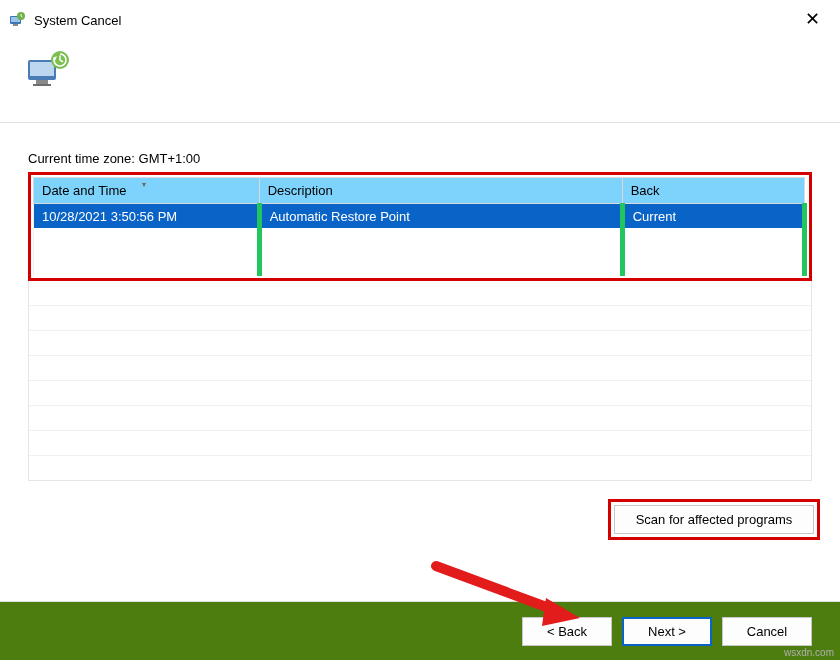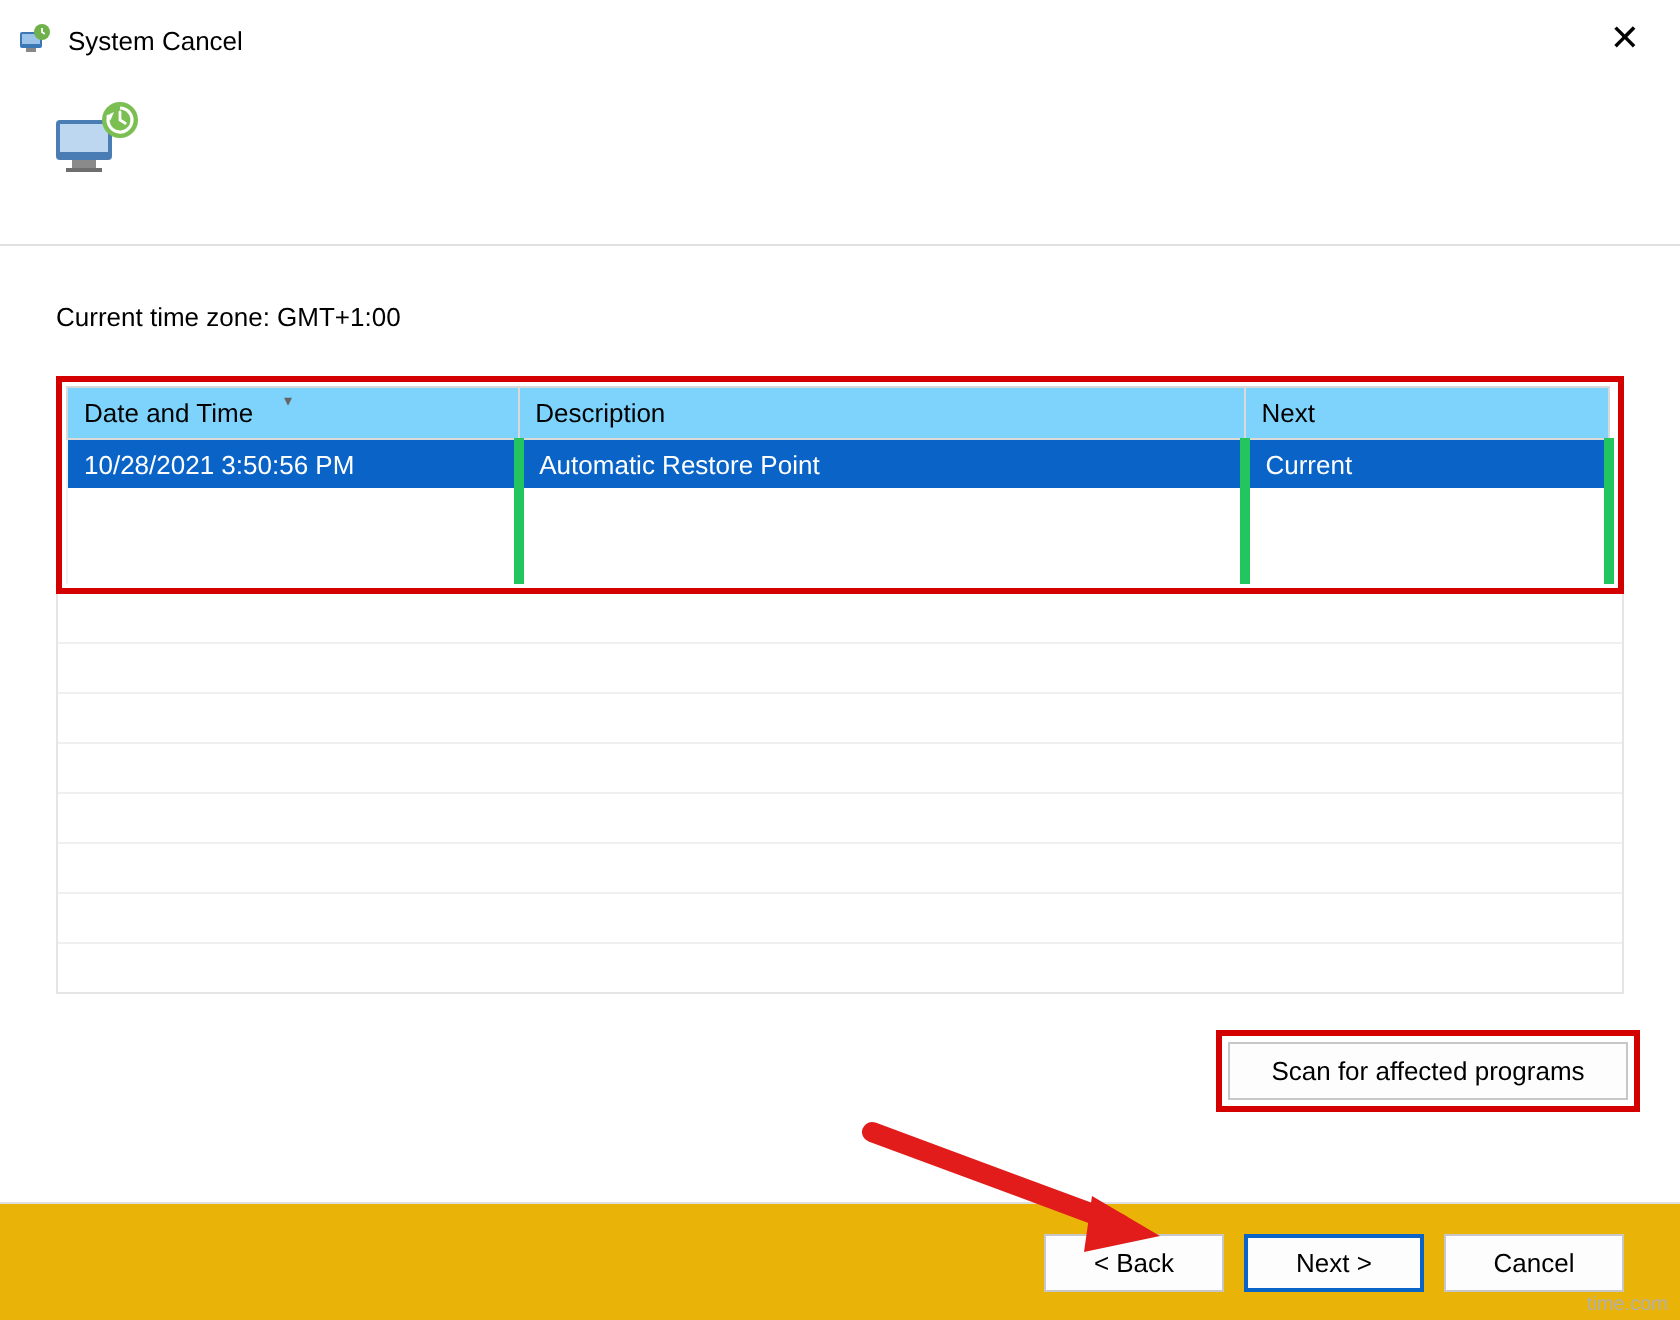--- a/index.html
+++ b/index.html
@@ -4,36 +4,36 @@
 <style>
   html,body{margin:0;padding:0;font-family:"Segoe UI",Tahoma,sans-serif;font-size:13px;color:#000;background:#fff}
   .window{width:840px;height:660px;position:relative;background:#fff;box-sizing:border-box}
   .titlebar{display:flex;align-items:center;height:32px;padding:4px 8px 0 8px}
   .titlebar .title{margin-left:8px;font-size:13px}
   .close{position:absolute;right:10px;top:6px;font-size:18px;font-weight:300;font-family:Arial,sans-serif;cursor:pointer;padding:2px 10px}
   .header{display:flex;align-items:flex-start;padding:14px 24px 30px 24px}
   .header h1{font-size:14px;font-weight:700;margin:0;flex:1}
   .hr{height:1px;background:#e0e0e0;margin:0}
   .content{padding:28px 28px 0 28px}
-  .tz{font-size:13px;margin-bottom:22px}
+  .tz{font-size:13px;margin-bottom:6px}
   .table-wrap{border:3px solid #d40000;padding:2px;box-sizing:border-box}
   .table{width:100%;border-collapse:collapse;table-layout:fixed}
   .table th{background:#7dd3fc;border:1px solid #d9d9d9;text-align:left;font-weight:400;padding:5px 8px;font-size:13px;position:relative}
   .table th.date{width:29%}
   .table th.desc{width:48%}
   .table th.type{width:23%}
   .sort-ind{position:absolute;font-size:8px;color:#666;top:2px;left:108px}
   .table td{border-left:1px solid #f0f0f0;border-right:5px solid #22c55e;padding:3px 8px;font-size:13px;height:18px}
   .table tr.sel td{background:#0a64c8;color:#fff}
   .extra{border:1px solid #e5e5e5;border-top:none}
   .extra-row{height:24px;border-bottom:1px solid #f0f0f0}
   .scan-wrap{display:flex;justify-content:flex-end;padding:18px 20px 0 0}
   .scan-frame{border:3px solid #d40000;padding:3px}
   .btn{background:#fdfdfd;border:1px solid #c7c7c7;padding:6px 14px;font-size:13px;font-family:inherit;cursor:pointer;min-width:90px}
-  .footer{position:absolute;left:0;right:0;bottom:0;height:58px;border-top:1px solid #e0e0e0;background:#eab308;display:flex;align-items:center;justify-content:flex-end;padding-right:28px;gap:10px}
+  .footer{position:absolute;left:0;right:0;bottom:0;height:58px;border-top:1px solid #e0e0e0;background:#4d7c0f;display:flex;align-items:center;justify-content:flex-end;padding-right:28px;gap:10px}
   .btn.primary{border:2px solid #0a64c8;padding:5px 24px}
   .btn.nav{padding:6px 22px}
   .arrow{position:absolute;left:430px;bottom:30px;pointer-events:none}
   .watermark{position:absolute;right:6px;bottom:2px;font-size:10px;color:#b0b0b0}
   svg{display:block}
 </style>
 </head>
 <body>
 
 <div class="window">
@@ -74,21 +74,21 @@
 
     <div class="table-wrap">
       <table class="table">
         <thead>
           <tr>
             <th class="date">
               <span>Date and Time</span>
               <span class="sort-ind">▾</span>
             </th>
             <th class="desc">Description</th>
-            <th class="type">Next</th>
+            <th class="type">Back</th>
           </tr>
         </thead>
         <tbody>
           <tr class="sel">
             <td>10/28/2021 3:50:56 PM</td>
             <td>Automatic Restore Point</td>
             <td>Current</td>
           </tr>
           <tr>
               <td></td>
@@ -127,14 +127,14 @@
     <button class="btn nav">Cancel</button>
   </div>
 
   <div class="arrow">
     <svg width="170" height="70" viewBox="0 0 170 70">
       <path d="M6 6 L130 52" stroke="#e21b1b" stroke-width="10" stroke-linecap="round"></path>
       <path d="M116 38 L150 58 L112 66 Z" fill="#e21b1b"></path>
     </svg>
   </div>
 
-  <div class="watermark">time.com</div>
+  <div class="watermark">wsxdn.com</div>
 </div>
 
 </body></html>

